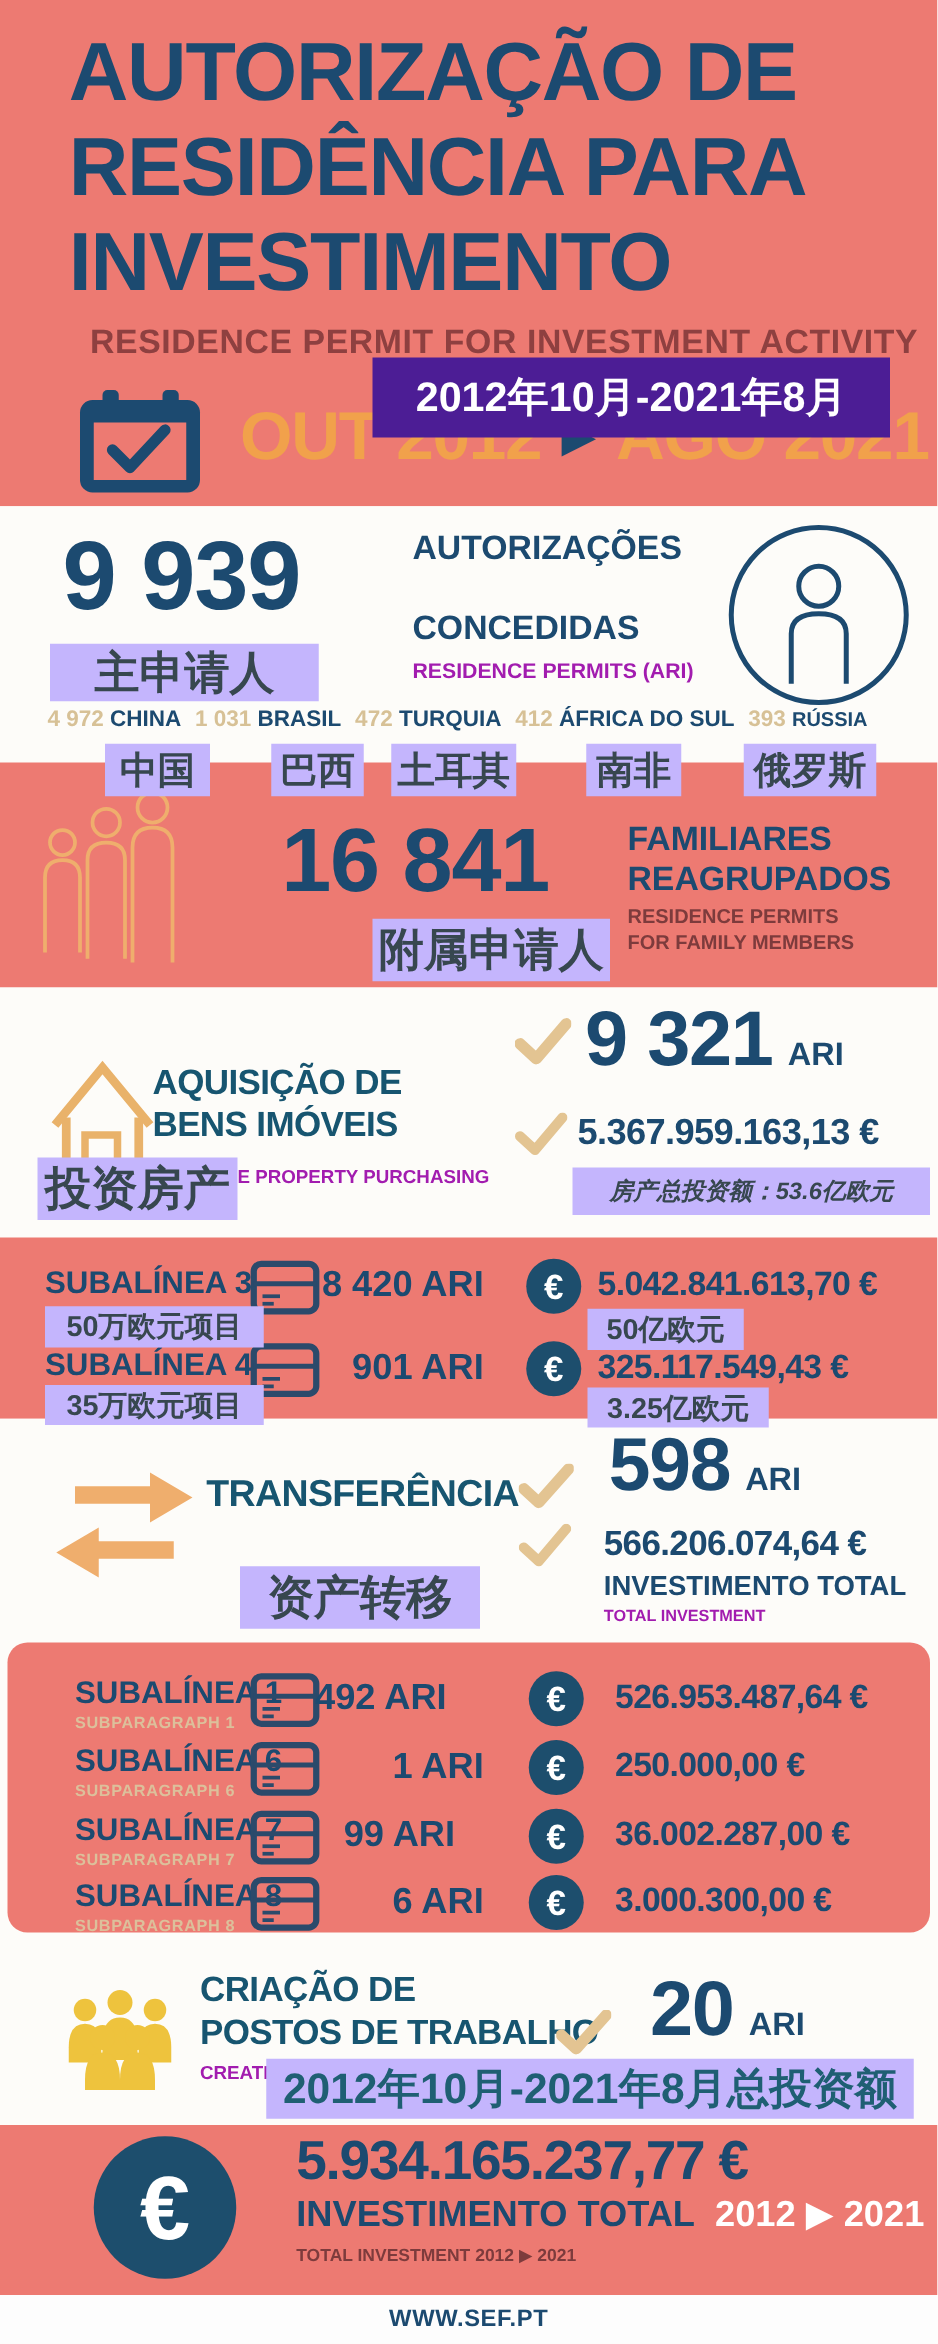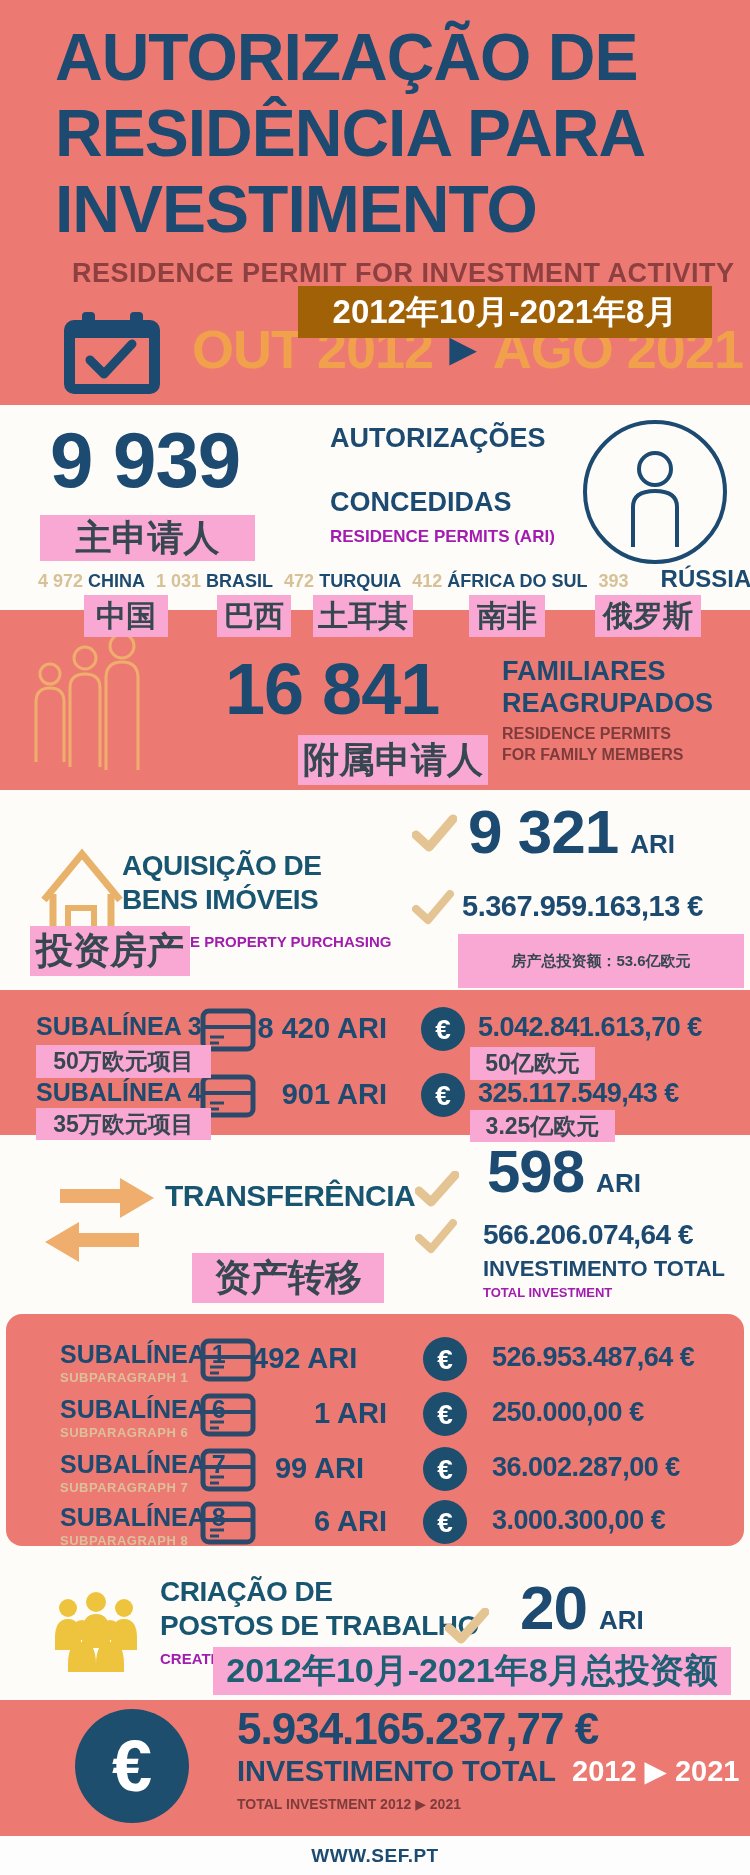--- a/index.html
+++ b/index.html
@@ -9,41 +9,41 @@
   .abs{position:absolute;white-space:nowrap;}
   .blue{color:#1c4a70;}
   .teal{color:#175570;}
   .maroon{color:#8e4040;}
   .dkred{color:#7d3b3c;}
   .tan{color:#d7c196;}
   .grey{color:#a21caf;}
   .big-title{font-size:66px;font-weight:800;letter-spacing:-1px;line-height:1;}
   .num-xl{font-weight:800;letter-spacing:-1px;}
   .sec-title{font-weight:800;font-size:28px;letter-spacing:-0.5px;}
-  .ybox{position:absolute;background:#f9a8d4;color:#37474f;display:flex;align-items:center;justify-content:center;font-weight:700;white-space:nowrap;z-index:5;}
+  .ybox{position:absolute;background:#c4b5fd;color:#37474f;display:flex;align-items:center;justify-content:center;font-weight:700;white-space:nowrap;z-index:5;}
   .pinkband{background:#ed7a72;}
   .whiteband{background:#fdfcf9;}
   .rowlabel{font-size:25px;font-weight:800;color:#1c4a70;}
   .rowsub{font-size:13px;font-weight:700;color:#dcc09b;letter-spacing:0.5px;}
   .ari-val{font-size:29px;font-weight:800;color:#1c4a70;}
   .amt{font-size:27px;font-weight:800;color:#1c4a70;letter-spacing:-0.5px;}
   .baseline-row{display:flex;align-items:baseline;}
 </style>
 </head>
 <body>
 
 <div id="poster">
 
   <div class="band pinkband" style="top:0;height:405px;">
     <div class="abs big-title blue" style="left:55px;top:24px;">AUTORIZAÇÃO DE</div>
     <div class="abs big-title blue" style="left:55px;top:100px;">RESIDÊNCIA PARA</div>
     <div class="abs big-title blue" style="left:55px;top:176px;">INVESTIMENTO</div>
     <div class="abs maroon" style="left:72px;top:258px;font-size:27px;font-weight:600;letter-spacing:0.5px;">RESIDENCE PERMIT FOR INVESTMENT ACTIVITY</div>
 
-    <div class="abs" style="left:298px;top:286px;width:414px;height:52px;background:#a16207;display:flex;align-items:center;justify-content:center;z-index:6;">
+    <div class="abs" style="left:298px;top:286px;width:414px;height:64px;background:#4c1d95;display:flex;align-items:center;justify-content:center;z-index:6;">
       <span style="color:#ffffff;font-size:33px;font-weight:800;">2012年10月-2021年8月</span>
     </div>
 
     <div class="abs" style="left:62px;top:312px;">
       <svg width="100" height="84" viewBox="0 0 100 84">
         <rect x="20" y="0" width="13" height="20" rx="4" fill="#1c4a70"></rect>
         <rect x="68" y="0" width="13" height="20" rx="4" fill="#1c4a70"></rect>
         <rect x="2" y="8" width="96" height="74" rx="10" fill="#1c4a70"></rect>
         <rect x="13" y="26" width="74" height="46" fill="#ed7a72"></rect>
         <polyline points="28,48 42,62 70,32" fill="none" stroke="#1c4a70" stroke-width="9" stroke-linecap="round" stroke-linejoin="round"></polyline>
@@ -85,21 +85,21 @@
       <span class="baseline-row" style="gap:5px;">
           <span class="tan" style="font-size:18px;font-weight:800;">472</span>
           <span class="blue" style="font-size:18px;font-weight:800;">TURQUIA</span>
         </span>
       <span class="baseline-row" style="gap:5px;">
           <span class="tan" style="font-size:18px;font-weight:800;">412</span>
           <span class="blue" style="font-size:18px;font-weight:800;">ÁFRICA DO SUL</span>
         </span>
       <span class="baseline-row" style="gap:5px;">
           <span class="tan" style="font-size:18px;font-weight:800;">393</span>
-          <span class="blue" style="font-size:24px;font-weight:800;margin-left:27px;">RÚSSIA</span>
+          <span class="blue" style="font-size:16px;font-weight:800;">RÚSSIA</span>
         </span>
     </div>
 
     <div class="ybox" style="left:84px;top:190px;width:84px;height:42px;font-size:30px;">中国</div>
     <div class="ybox" style="left:217px;top:190px;width:74px;height:42px;font-size:30px;">巴西</div>
     <div class="ybox" style="left:313px;top:190px;width:100px;height:42px;font-size:30px;">土耳其</div>
     <div class="ybox" style="left:469px;top:190px;width:76px;height:42px;font-size:30px;">南非</div>
     <div class="ybox" style="left:595px;top:190px;width:106px;height:42px;font-size:30px;">俄罗斯</div>
   </div>
 
@@ -147,21 +147,21 @@
     <div class="abs baseline-row" style="left:468px;top:6px;gap:12px;">
       <span class="num-xl blue" style="font-size:62px;">9 321</span>
       <span class="blue" style="font-size:26px;font-weight:800;">ARI</span>
     </div>
     <div class="abs" style="left:412px;top:100px;">
       <svg width="42" height="35" viewBox="0 0 42 35">
           <polyline points="4,19 16,30 38,4" fill="none" stroke="#e3c492" stroke-width="8" stroke-linecap="round" stroke-linejoin="round"></polyline>
         </svg>
     </div>
     <div class="abs blue" style="left:462px;top:100px;font-size:29px;font-weight:800;letter-spacing:-0.5px;">5.367.959.163,13 €</div>
-    <div class="ybox" style="left:458px;top:144px;width:286px;height:54px;font-size:15px;">房产总投资额：53.6亿欧元</div>
+    <div class="ybox" style="left:458px;top:144px;width:286px;height:38px;font-size:19px;font-style:italic;">房产总投资额：53.6亿欧元</div>
   </div>
 
   <div class="band pinkband" style="top:990px;height:145px;">
 
     <div class="abs rowlabel" style="left:36px;top:22px;">SUBALÍNEA 3</div>
     <div class="abs" style="left:200px;top:18px;">
       <svg width="56" height="44" viewBox="0 0 56 44">
           <g stroke="#2b4a6b" fill="none">
             <rect x="3" y="3" width="50" height="38" rx="6" stroke-width="5"></rect>
             <line x1="3" y1="19" x2="53" y2="19" stroke-width="4"></line>

